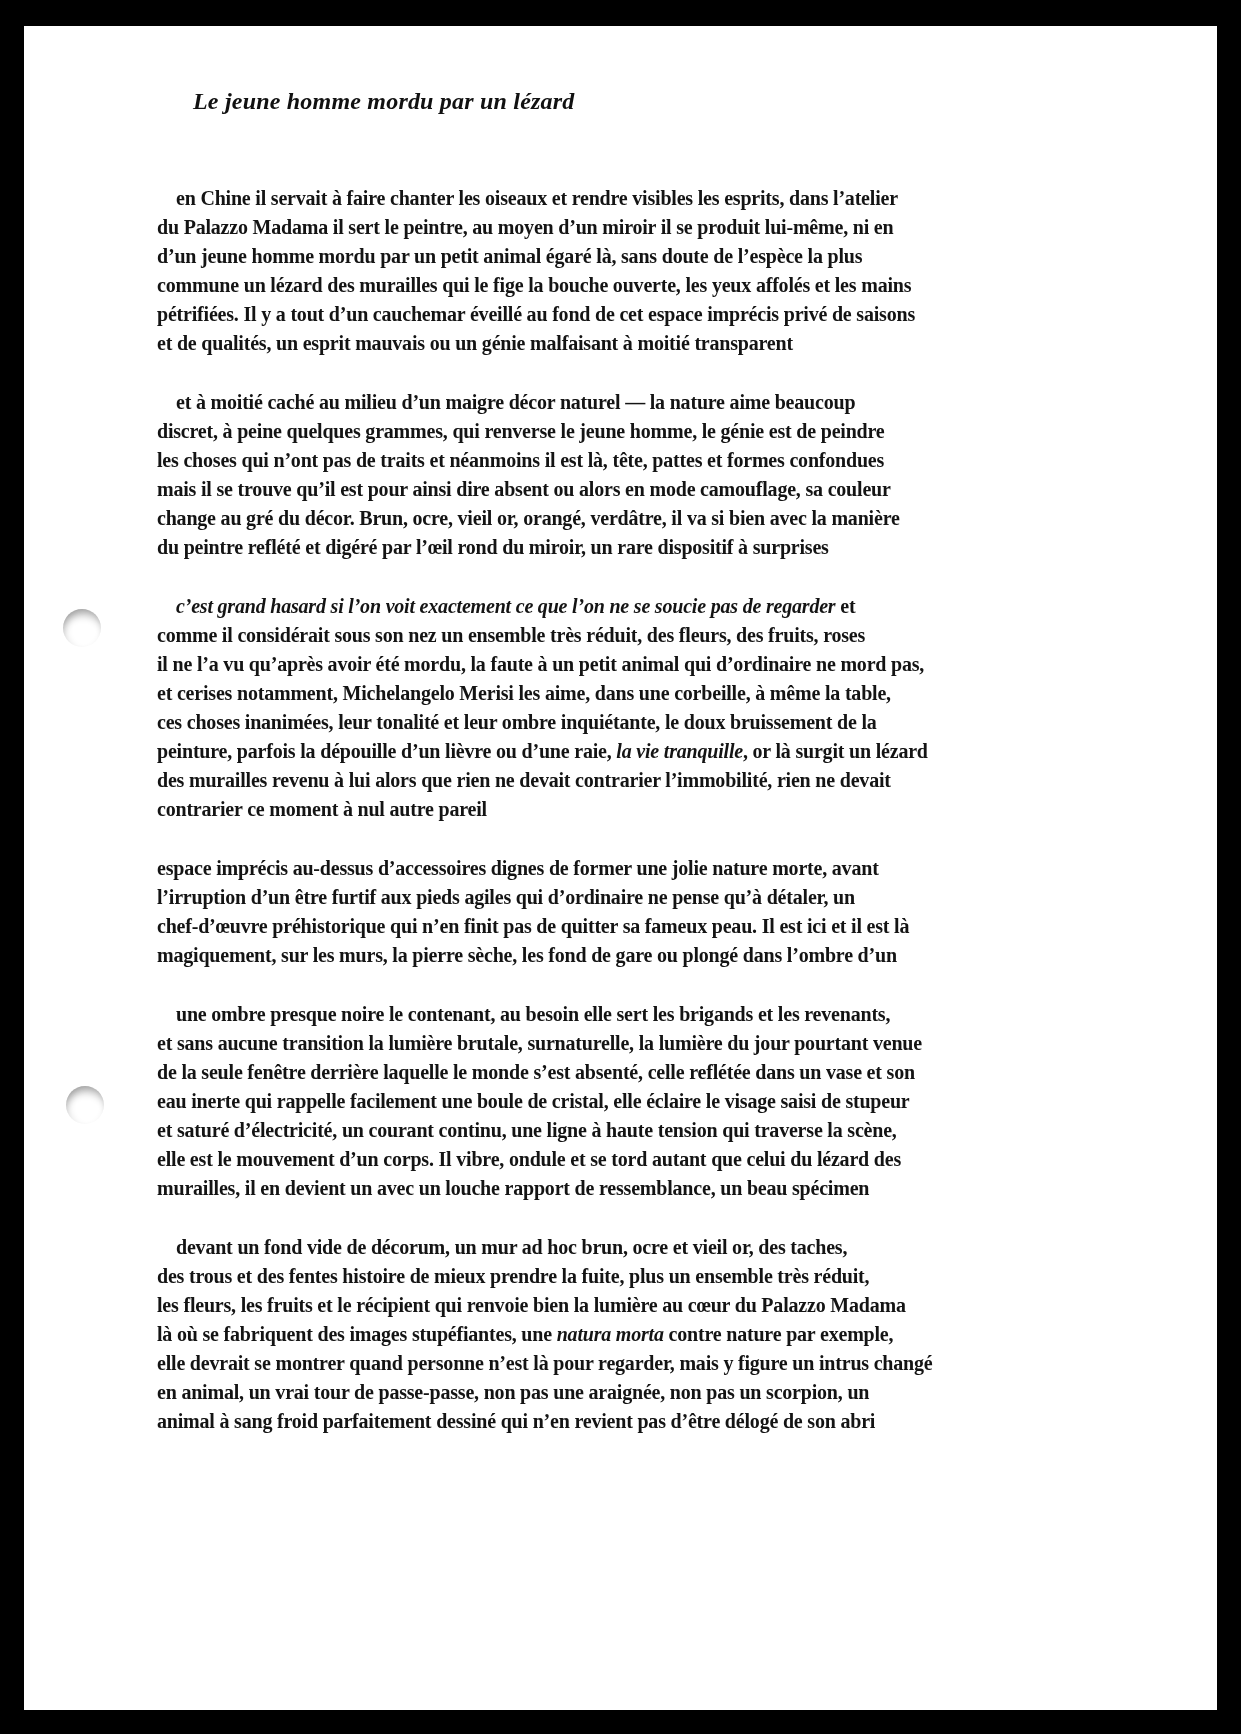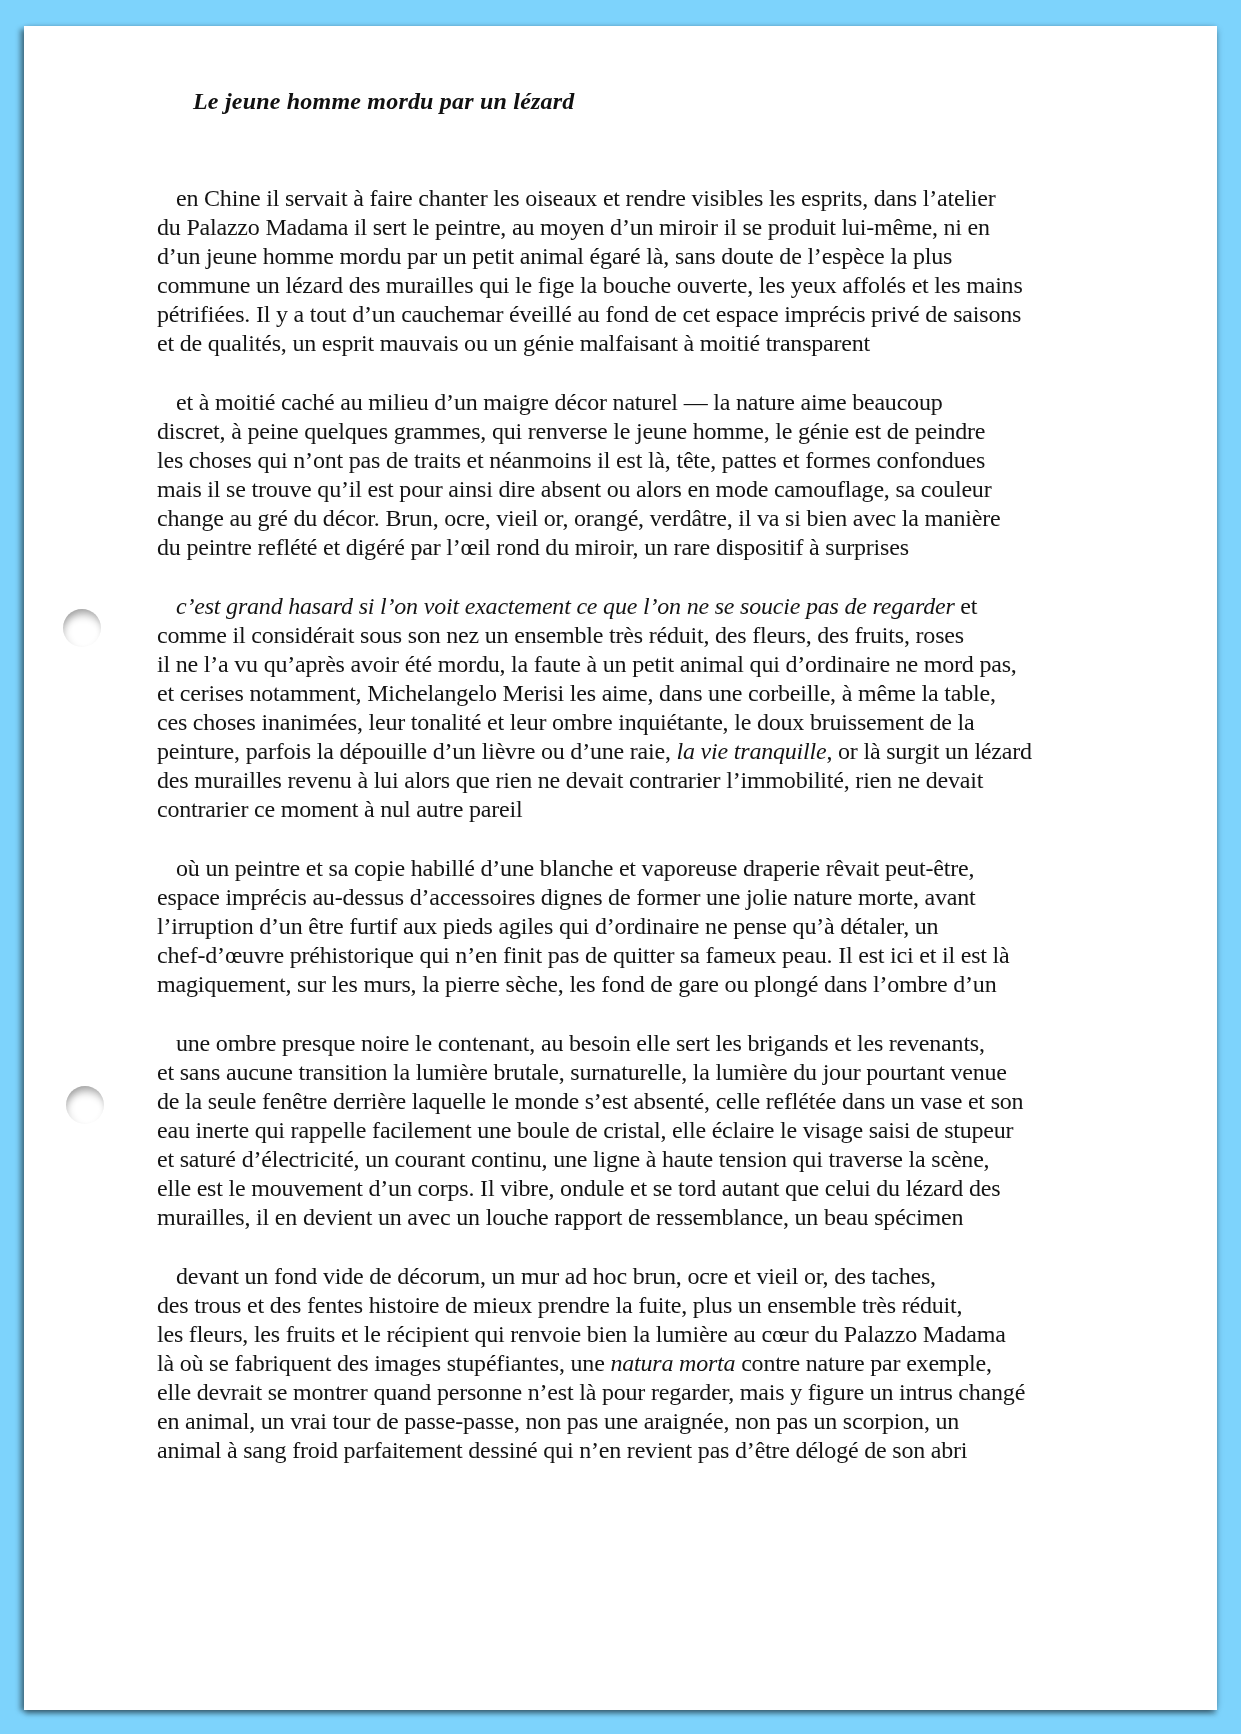--- a/index.html
+++ b/index.html
@@ -8,21 +8,21 @@
     background: #fdfdfd;
     width: 1241px;
     height: 1734px;
     overflow: hidden;
     font-family: "Liberation Serif", serif;
   }
   .stage {
     position: relative;
     width: 1241px;
     height: 1734px;
-    background: #7dd3fc;
+    background: #000000;
   }
   .sheet {
     position: absolute;
     left: 24px;
     top: 26px;
     width: 1193px;
     height: 1684px;
     background: #ffffff;
     box-shadow:
       -5px 2px 5px -1px rgba(0,0,0,0.38),
@@ -59,23 +59,24 @@
   }
   .doc-body {
     position: absolute;
     left: 133px;
     top: 158px;
     width: 900px;
     color: #141414;
   }
   .para {
     margin: 0 0 30px 0;
-    font-size: 24px;
+    font-size: 20px;
     line-height: 29px;
     letter-spacing: -0.2px;
+    font-weight: bold;
   }
   .line {
     display: block;
     white-space: nowrap;
   }
   .line.first {
     padding-left: 19px;
   }
   .para em {
     font-style: italic;
@@ -110,21 +111,20 @@
           <span class="line first"><em>c’est grand hasard si l’on voit exactement ce que l’on ne se soucie pas de regarder</em> et</span>
           <span class="line">comme il considérait sous son nez un ensemble très réduit, des fleurs, des fruits, roses</span>
           <span class="line">il ne l’a vu qu’après avoir été mordu, la faute à un petit animal qui d’ordinaire ne mord pas,</span>
           <span class="line">et cerises notamment, Michelangelo Merisi les aime, dans une corbeille, à même la table,</span>
           <span class="line">ces choses inanimées, leur tonalité et leur ombre inquiétante, le doux bruissement de la</span>
           <span class="line">peinture, parfois la dépouille d’un lièvre ou d’une raie, <em>la vie tranquille</em>, or là surgit un lézard</span>
           <span class="line">des murailles revenu à lui alors que rien ne devait contrarier l’immobilité, rien ne devait</span>
           <span class="line">contrarier ce moment à nul autre pareil</span>
         </p>
         <p class="para">
-          <span class="line first">où un peintre et sa copie habillé d’une blanche et vaporeuse draperie rêvait peut-être,</span>
           <span class="line">espace imprécis au-dessus d’accessoires dignes de former une jolie nature morte, avant</span>
           <span class="line">l’irruption d’un être furtif aux pieds agiles qui d’ordinaire ne pense qu’à détaler, un</span>
           <span class="line">chef-d’œuvre préhistorique qui n’en finit pas de quitter sa fameux peau. Il est ici et il est là</span>
           <span class="line">magiquement, sur les murs, la pierre sèche, les fond de gare ou plongé dans l’ombre d’un</span>
         </p>
         <p class="para">
           <span class="line first">une ombre presque noire le contenant, au besoin elle sert les brigands et les revenants,</span>
           <span class="line">et sans aucune transition la lumière brutale, surnaturelle, la lumière du jour pourtant venue</span>
           <span class="line">de la seule fenêtre derrière laquelle le monde s’est absenté, celle reflétée dans un vase et son</span>
           <span class="line">eau inerte qui rappelle facilement une boule de cristal, elle éclaire le visage saisi de stupeur</span>

